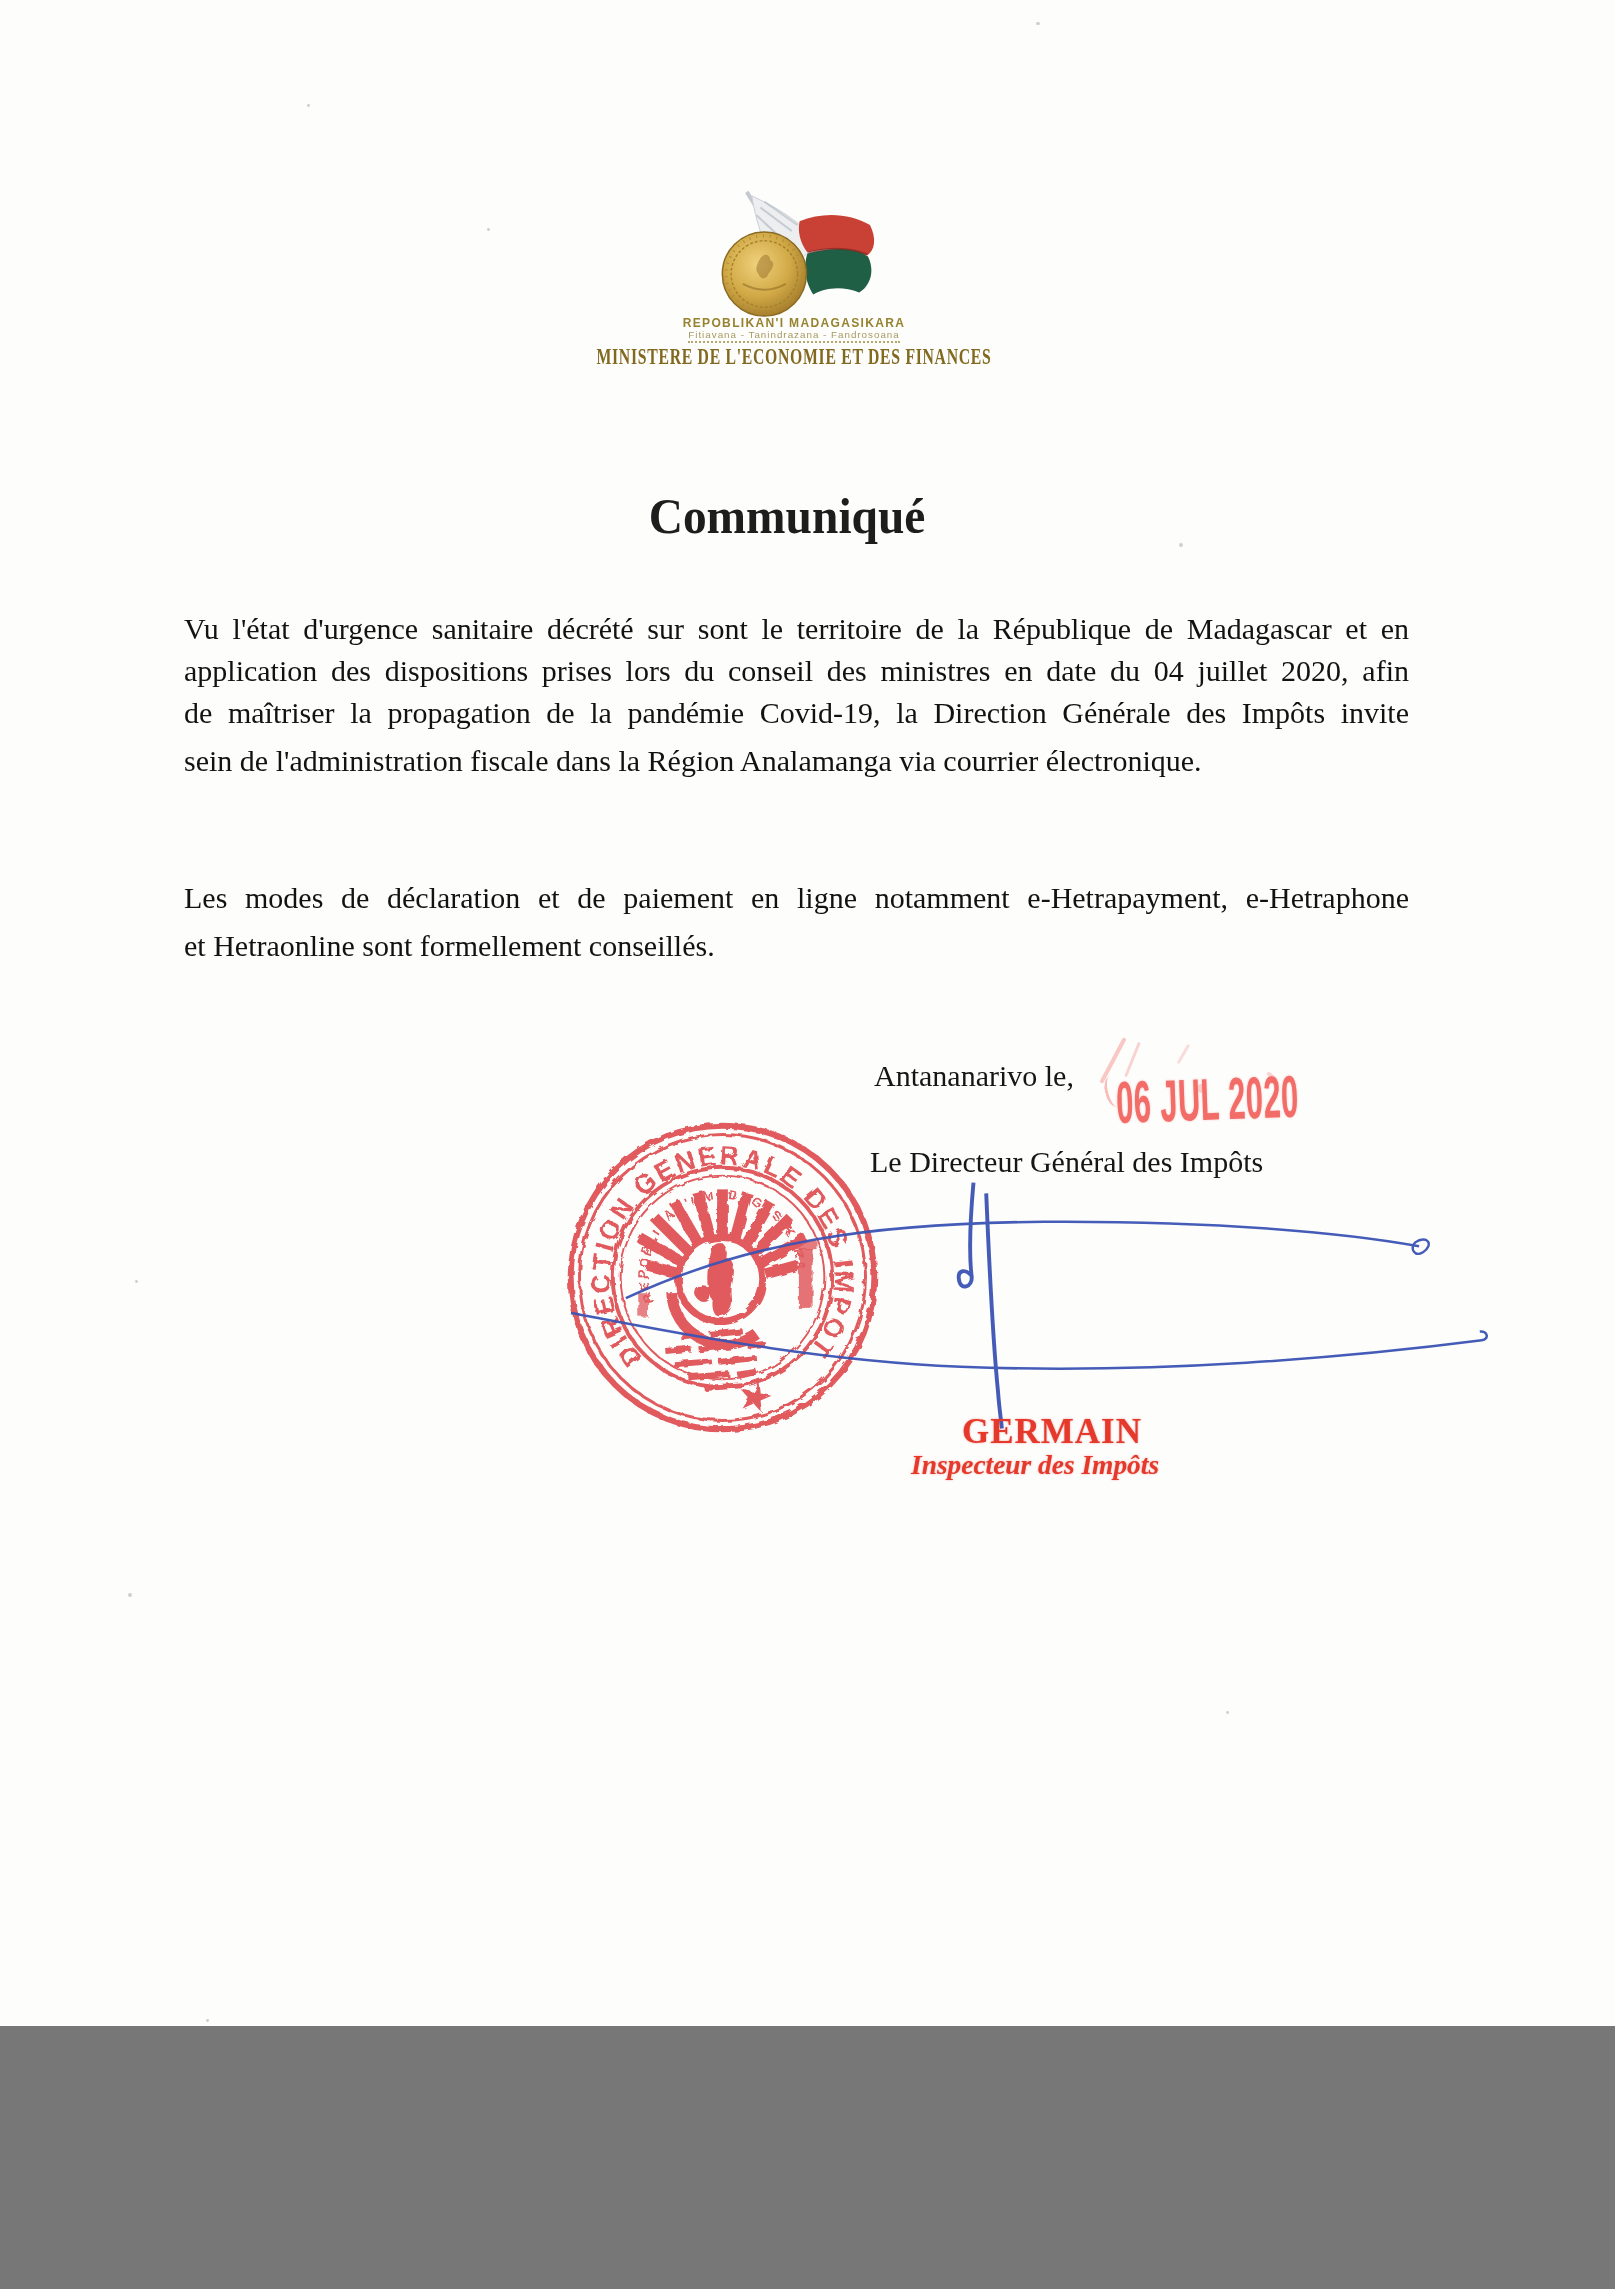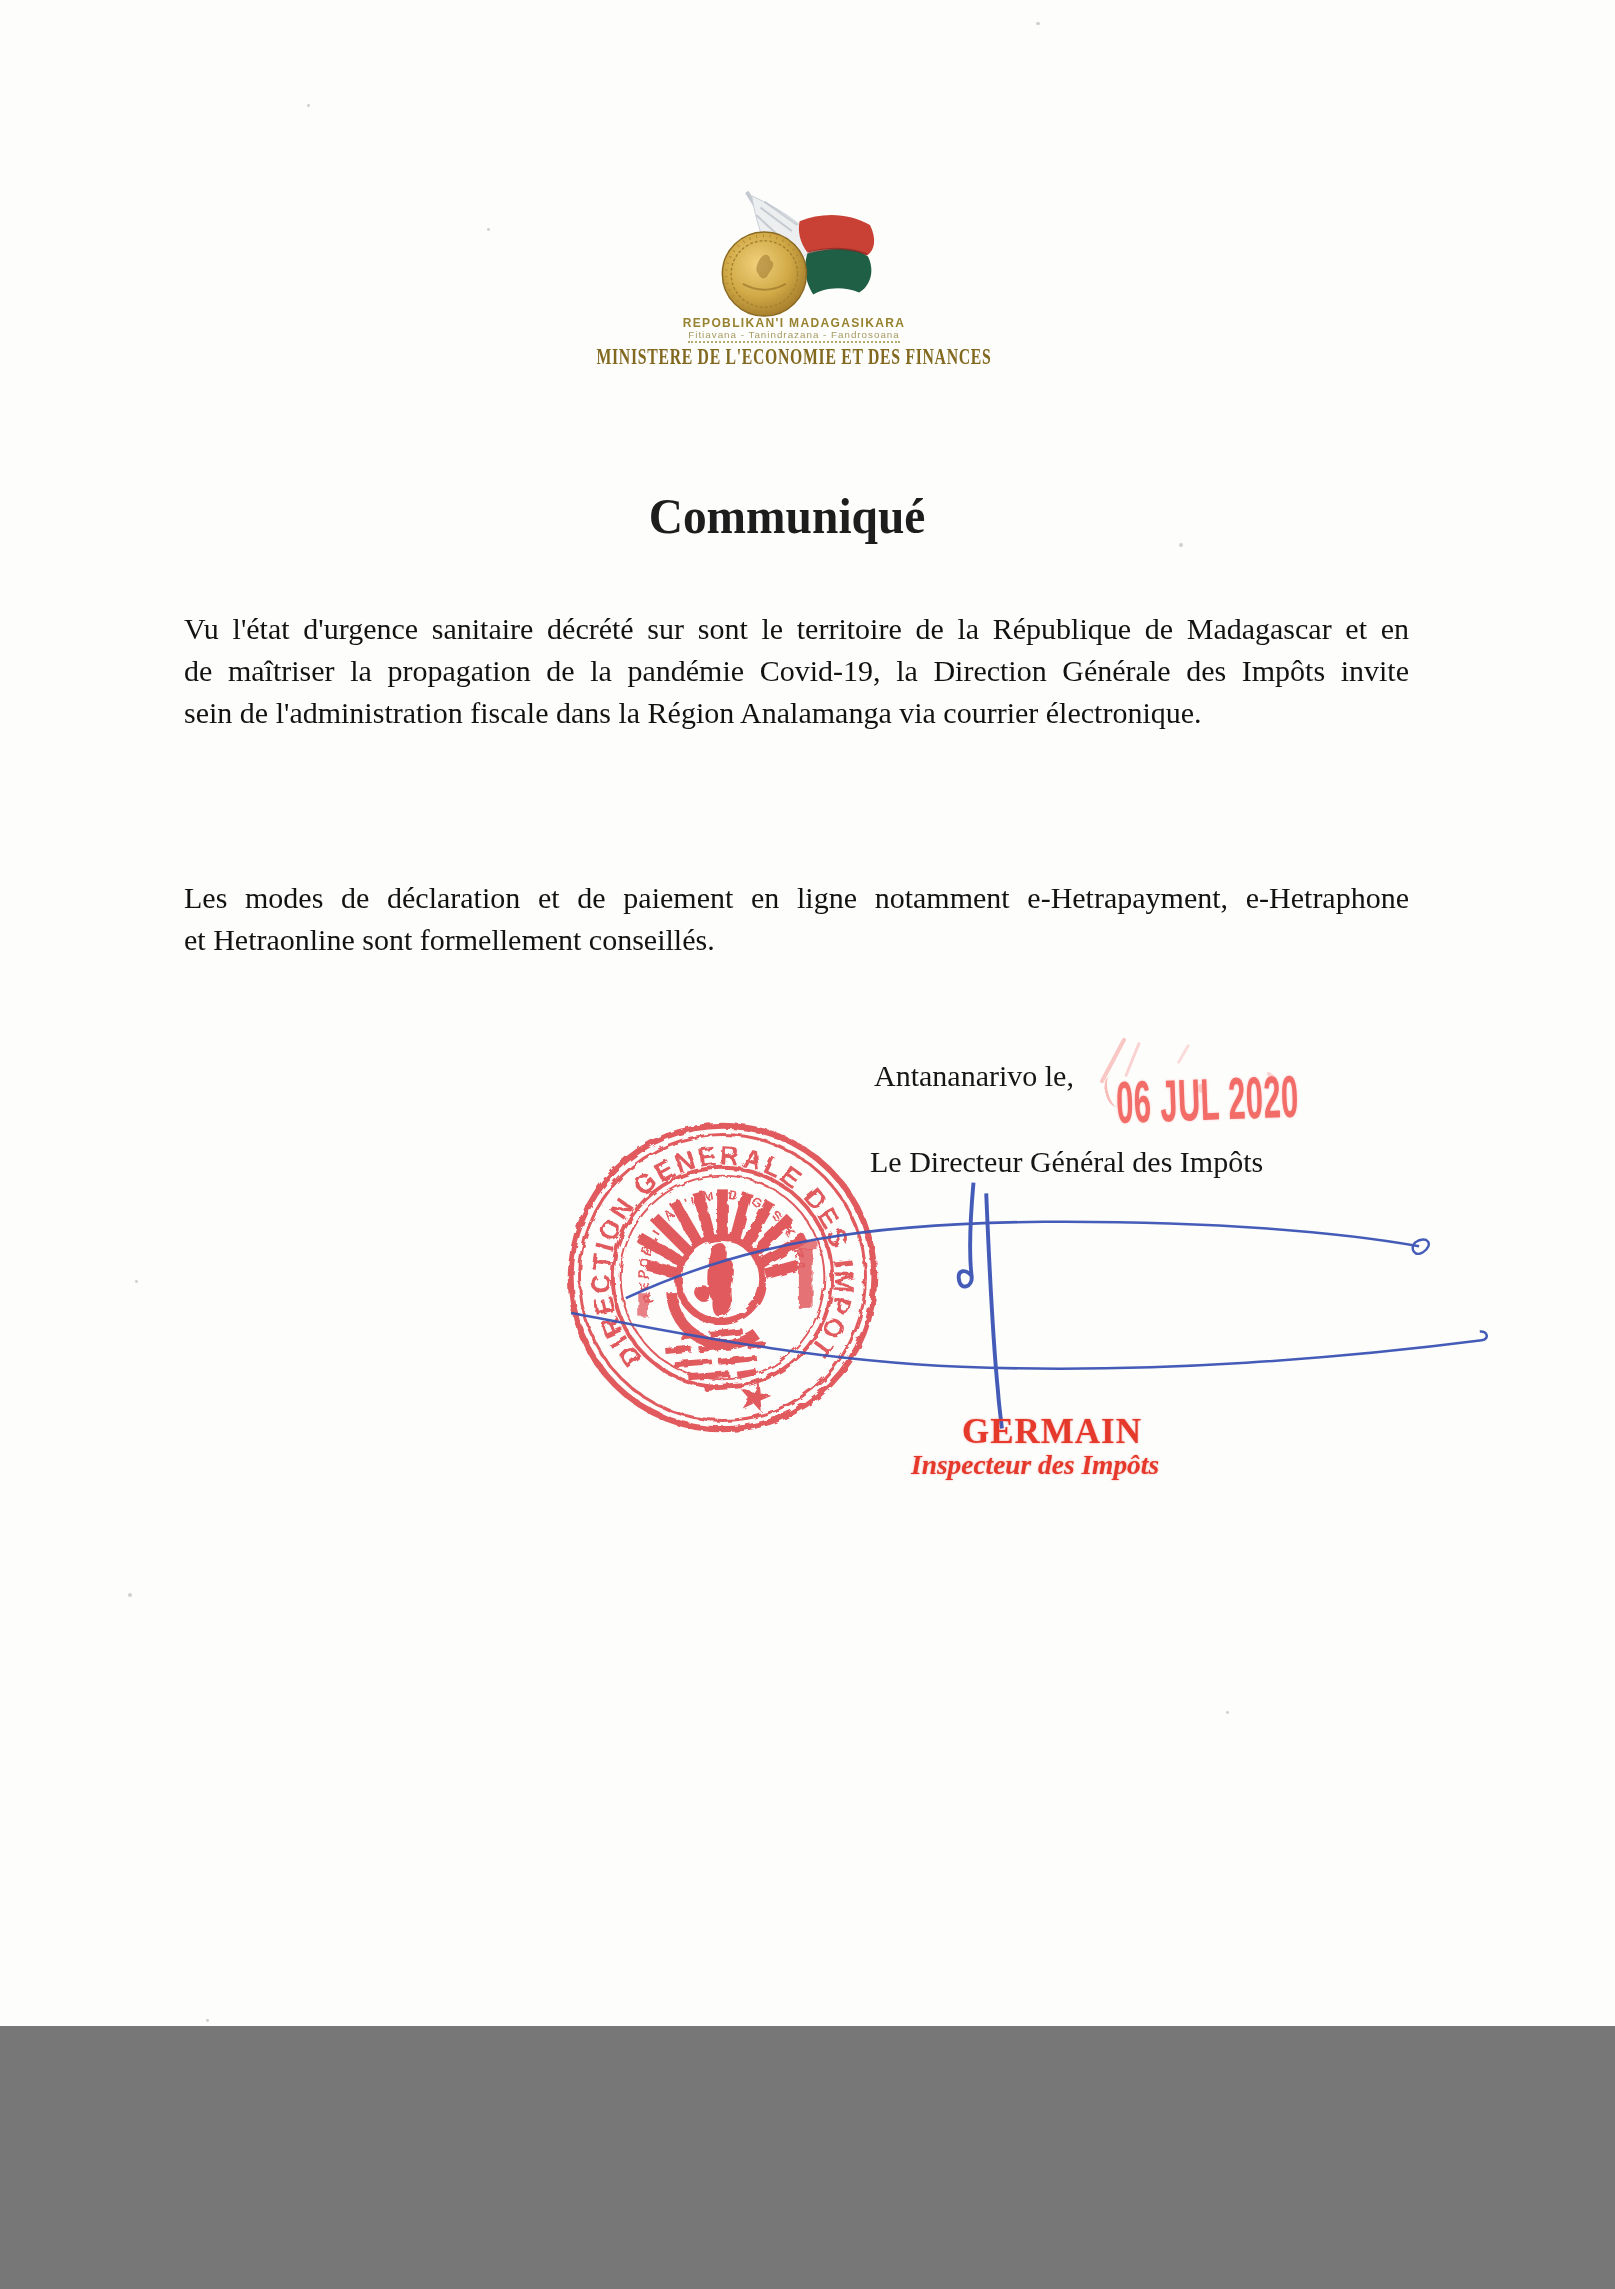--- a/index.html
+++ b/index.html
@@ -29,21 +29,21 @@
   
   .doc-title{
     position:absolute; left:542px; top:487px; width:490px; text-align:center;
     font-weight:bold; font-size:51px; color:#1d1d1d; transform:scaleX(.93);
   }
   
   .para{position:absolute; left:184px; width:1225px; font-size:30px; color:#121212;}
   .para1{top:608px;}
   .para2{top:877px;}
   .pline{line-height:42px; text-align:justify; text-align-last:justify; white-space:nowrap;}
-  .para .pline:last-child{text-align-last:auto;}
+  .para .pline:last-child{text-align-last:auto;margin-top:6px;}
   
   .place-line{position:absolute; left:874px; top:1059px; font-size:30px;}
   .signatory-title{position:absolute; left:870px; top:1145px; font-size:30px;}
   .date-stamp{
     position:absolute; left:1115px; top:1069px;
     font-family:"Liberation Sans", sans-serif; font-weight:bold; font-size:59px;
     letter-spacing:1px; color:#f2605c; opacity:.92; white-space:nowrap;
     transform:rotate(-2deg) scaleX(.52); transform-origin:left top;
     text-shadow:0 0 2.9px rgba(242,96,92,.5);
   }
@@ -110,20 +110,21 @@
   </svg>
 
   <div class="republic-name">REPOBLIKAN'I MADAGASIKARA</div>
   <div class="motto"><span>Fitiavana - Tanindrazana - Fandrosoana</span></div>
   <div class="ministry-name">MINISTERE DE L'ECONOMIE ET DES FINANCES</div>
 
   <h1 class="doc-title" style="margin:0;">Communiqué</h1>
 
   <div class="para para1">
       <div class="pline">Vu l'état d'urgence sanitaire décrété sur sont le territoire de la République de Madagascar et en</div>
+      <div class="pline">application des dispositions prises lors du conseil des ministres en date du 04 juillet 2020, afin</div>
       <div class="pline">de maîtriser la propagation de la pandémie Covid-19, la Direction Générale des Impôts invite</div>
       <div class="pline">sein de l'administration fiscale dans la Région Analamanga via courrier électronique.</div>
     </div>
   <div class="para para2">
       <div class="pline">Les modes de déclaration et de paiement en ligne notamment e-Hetrapayment, e-Hetraphone</div>
       <div class="pline">et Hetraonline sont formellement conseillés.</div>
     </div>
 
   <div class="place-line">Antananarivo le,</div>
   <div class="date-stamp">06 JUL 2020</div>

